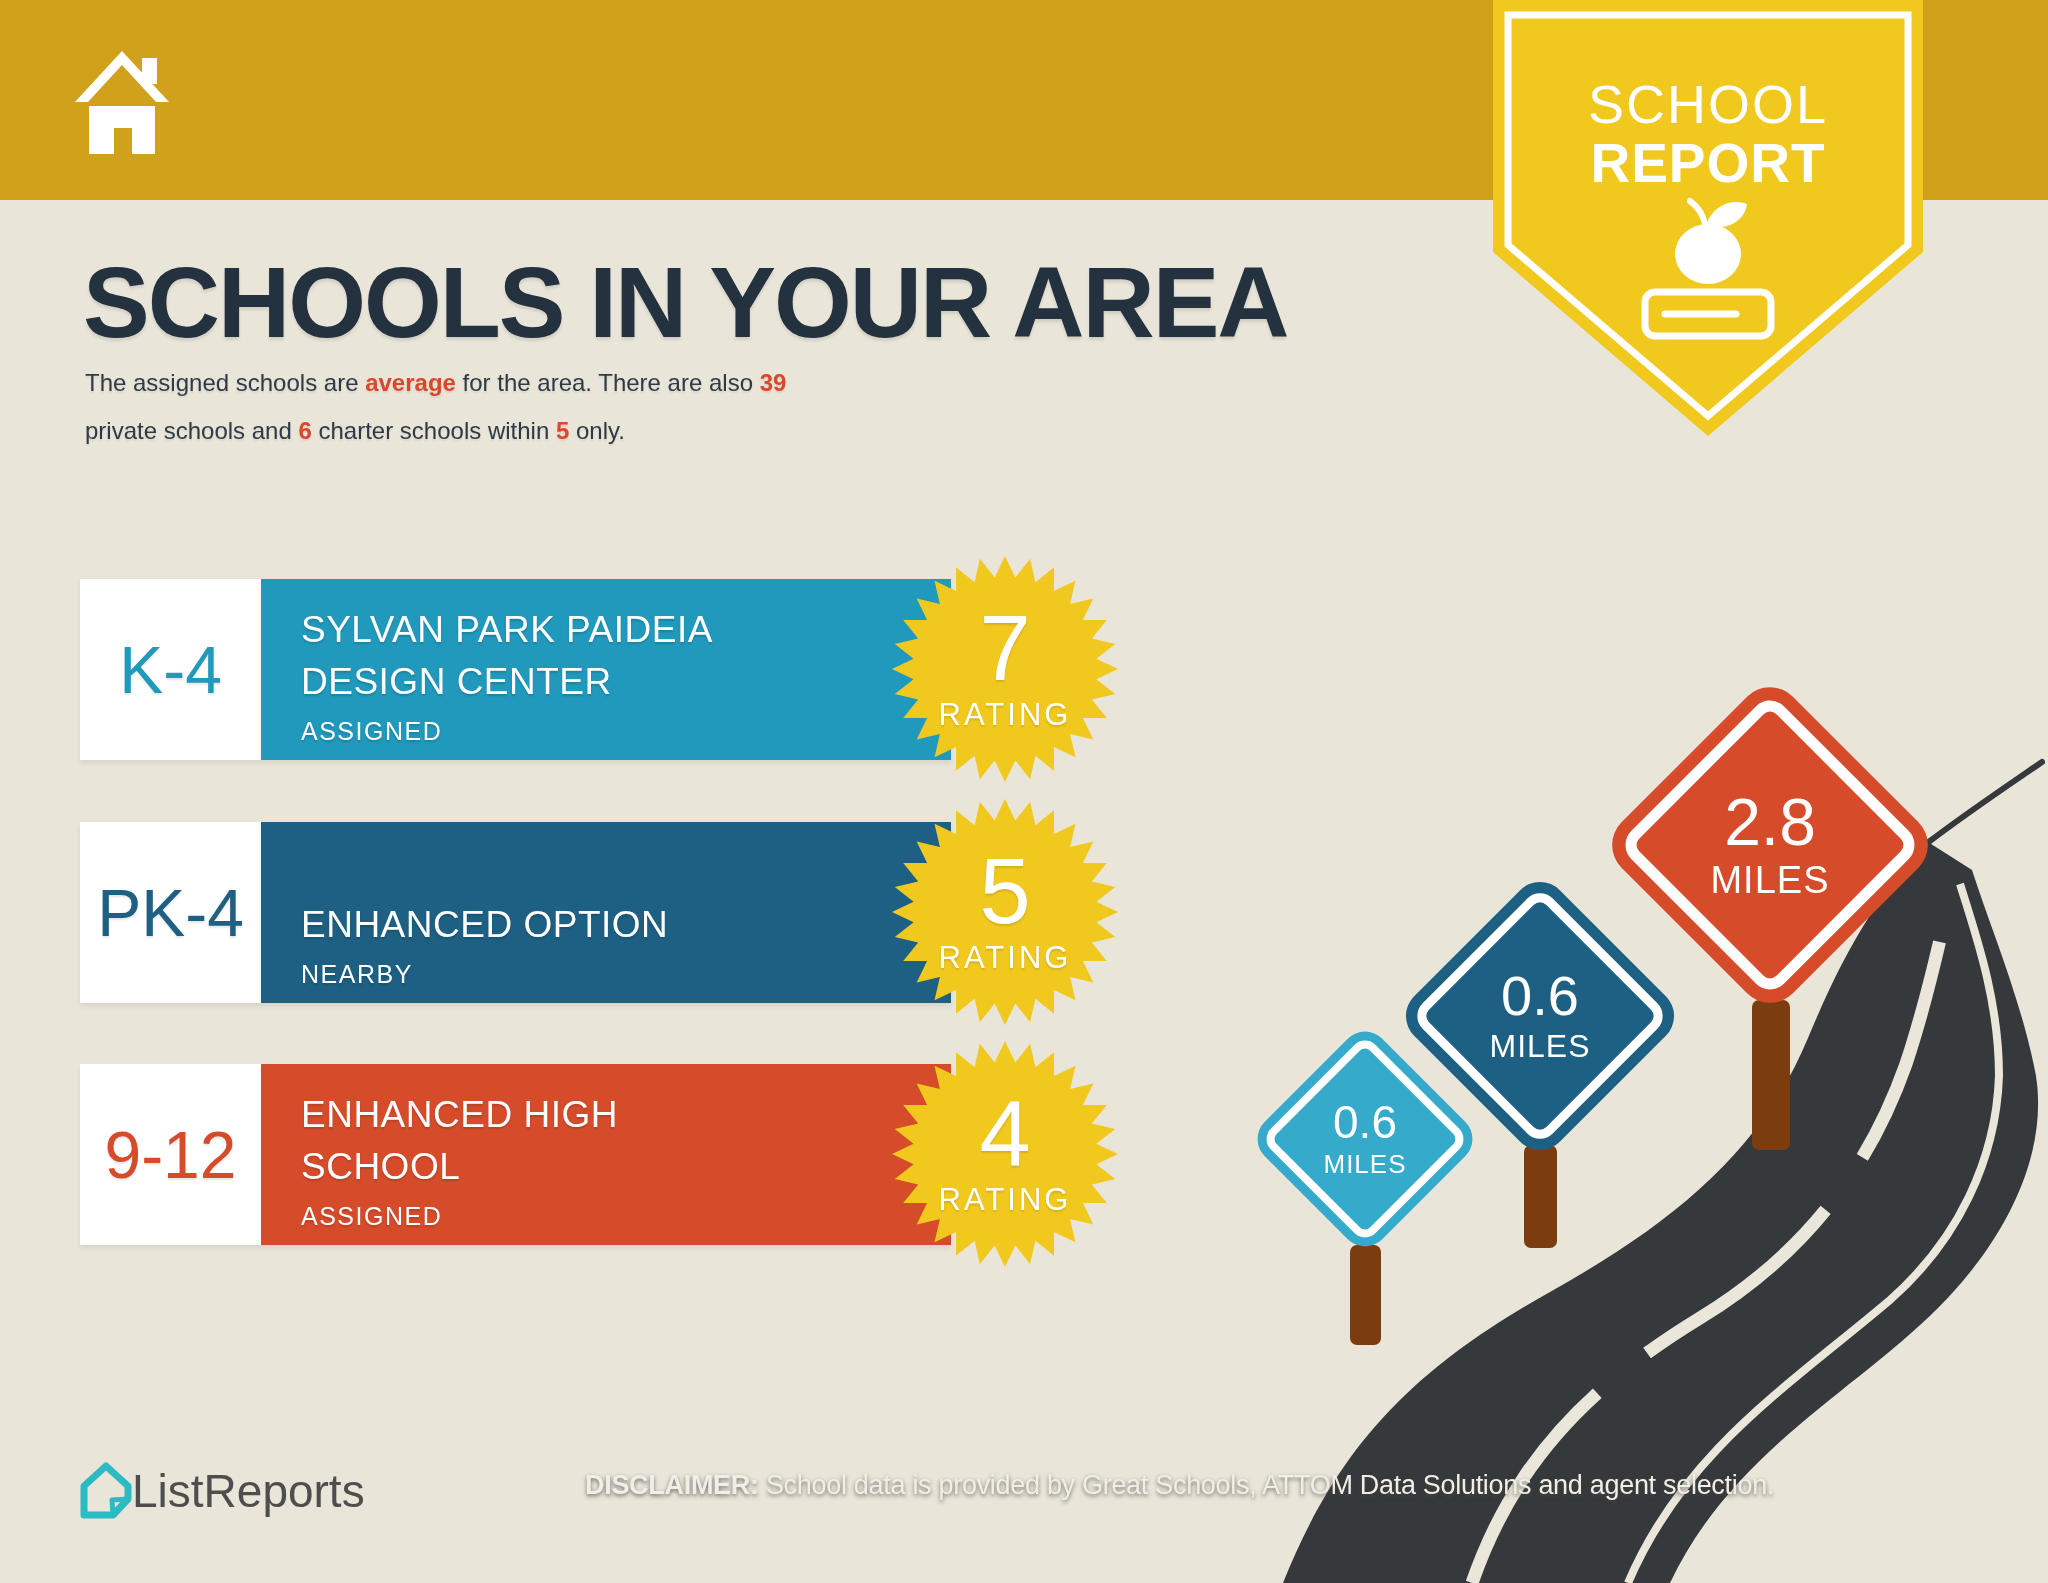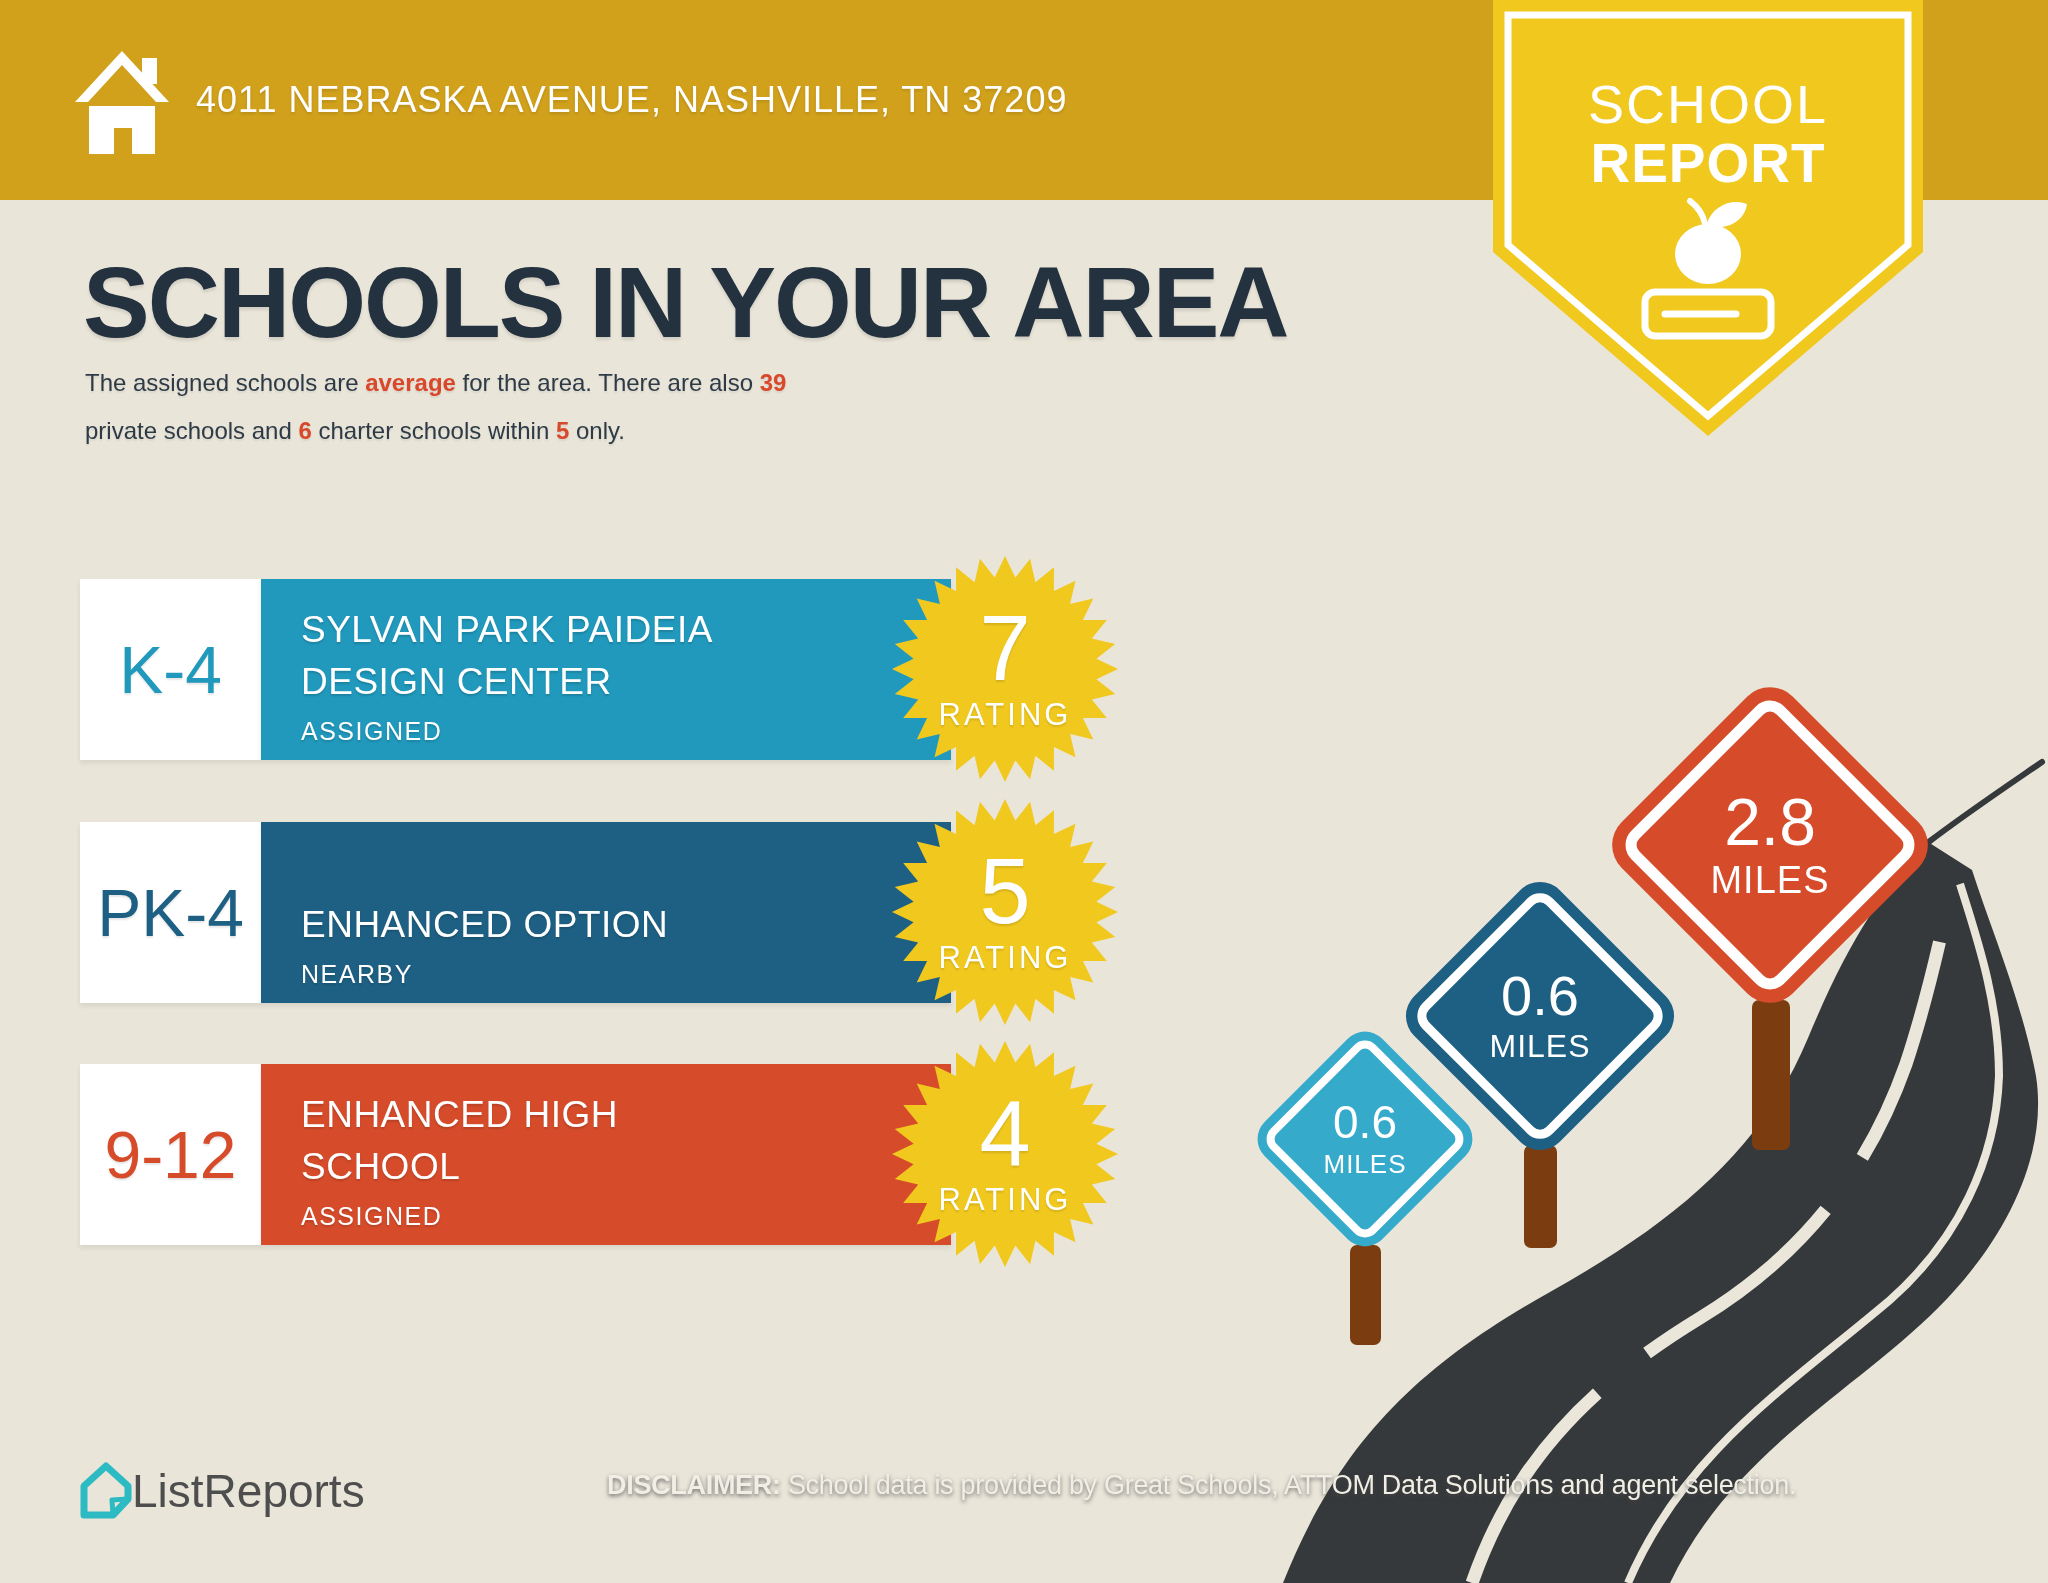--- a/index.html
+++ b/index.html
@@ -73,40 +73,39 @@
   .sign-2 .diamond-inner{inset:13px;border-width:11px;border-radius:20px;}
   .sign-text{position:absolute;inset:0;display:flex;flex-direction:column;align-items:center;justify-content:center;color:#fff;z-index:1;}
   .dist{line-height:1;}
   .unit{letter-spacing:1px;margin-top:4px;}
   .sign-0 .dist{font-size:46px}.sign-0 .unit{font-size:26px}
   .sign-1 .dist{font-size:56px}.sign-1 .unit{font-size:32px}
   .sign-2 .dist{font-size:66px}.sign-2 .unit{font-size:38px}
   
   .brand{position:absolute;left:80px;top:1462px;display:flex;align-items:center;z-index:3;}
   .brand-text{color:var(--logo-text);font-size:46px;}
-  .disclaimer{position:absolute;left:607px;top:1467px;width:1410px;z-index:3;
+  .disclaimer{position:absolute;left:585px;top:1467px;width:1410px;z-index:3;
     color:#F1EEE5;font-size:27px;line-height:37px;letter-spacing:-0.3px;
     text-shadow:0 2px 4px rgba(70,70,70,0.75);}
   .disclaimer b{font-weight:700;}
 </style>
 </head>
 <body>
 
 <div class="canvas">
 
   <div class="header-bar"></div>
   <div class="home-icon">
     <svg width="100" height="112" viewBox="0 0 100 112">
       <path d="M 3,60 L 50,9 L 97,60 L 84,60 L 50,23 L 16,60 Z" fill="#fff"></path>
       <rect x="70" y="16" width="15" height="26" fill="#fff"></rect>
       <rect x="17" y="64" width="66" height="48" fill="#fff"></rect>
       <rect x="42" y="86" width="18" height="26" fill="var(--header-gold)"></rect>
     </svg>
   </div>
-  <div class="address">4011 NEBRASKA AVENUE, NASHVILLE, TN 37209</div>
 
   <div class="pennant">
     <svg width="430" height="436" viewBox="0 0 430 436">
       <polygon points="0,0 430,0 430,252 215,436 0,252" fill="var(--banner-yellow)"></polygon>
       <polygon points="15,15 415,15 415,245 215,416 15,245" fill="none" stroke="#fff" stroke-width="7"></polygon>
       <text x="215" y="123" text-anchor="middle" fill="#fff" font-size="54" font-weight="300" letter-spacing="2">SCHOOL</text>
       <text x="215" y="182" text-anchor="middle" fill="#fff" font-size="55" font-weight="700" letter-spacing="1">REPORT</text>
       <g>
         <path d="M 212,224 C 210,214 205,207 197,201" fill="none" stroke="#fff" stroke-width="6" stroke-linecap="round"></path>
         <path d="M 214,223 C 220,205 240,198 254,204 C 252,220 236,230 216,227 Z" fill="#fff"></path>

